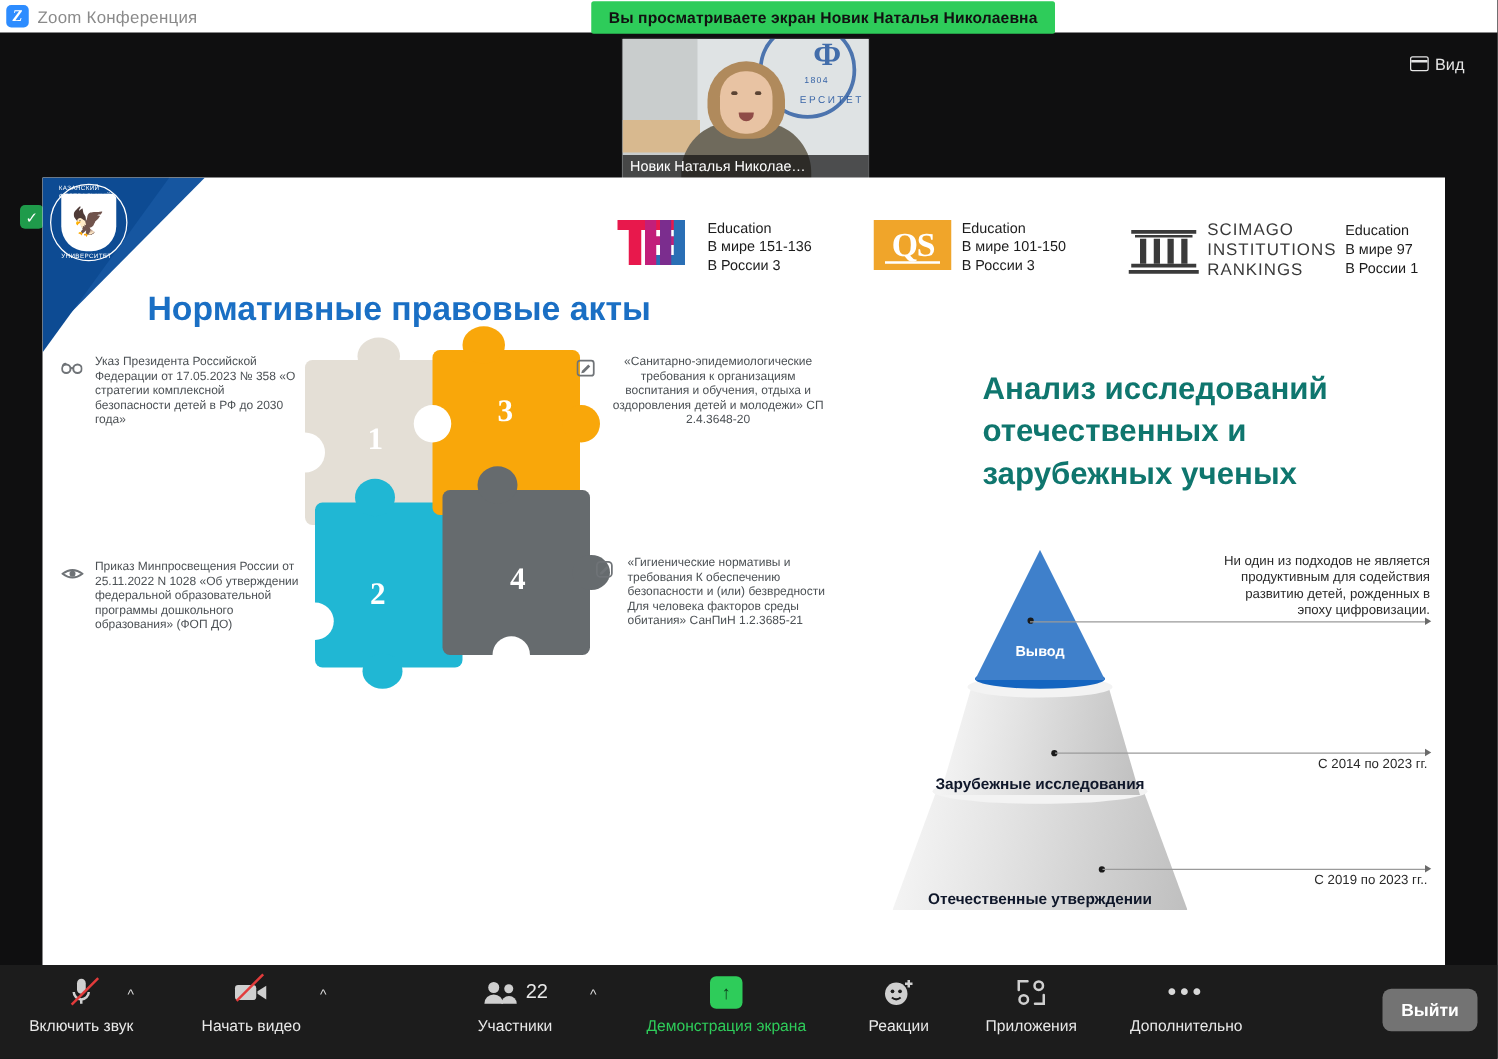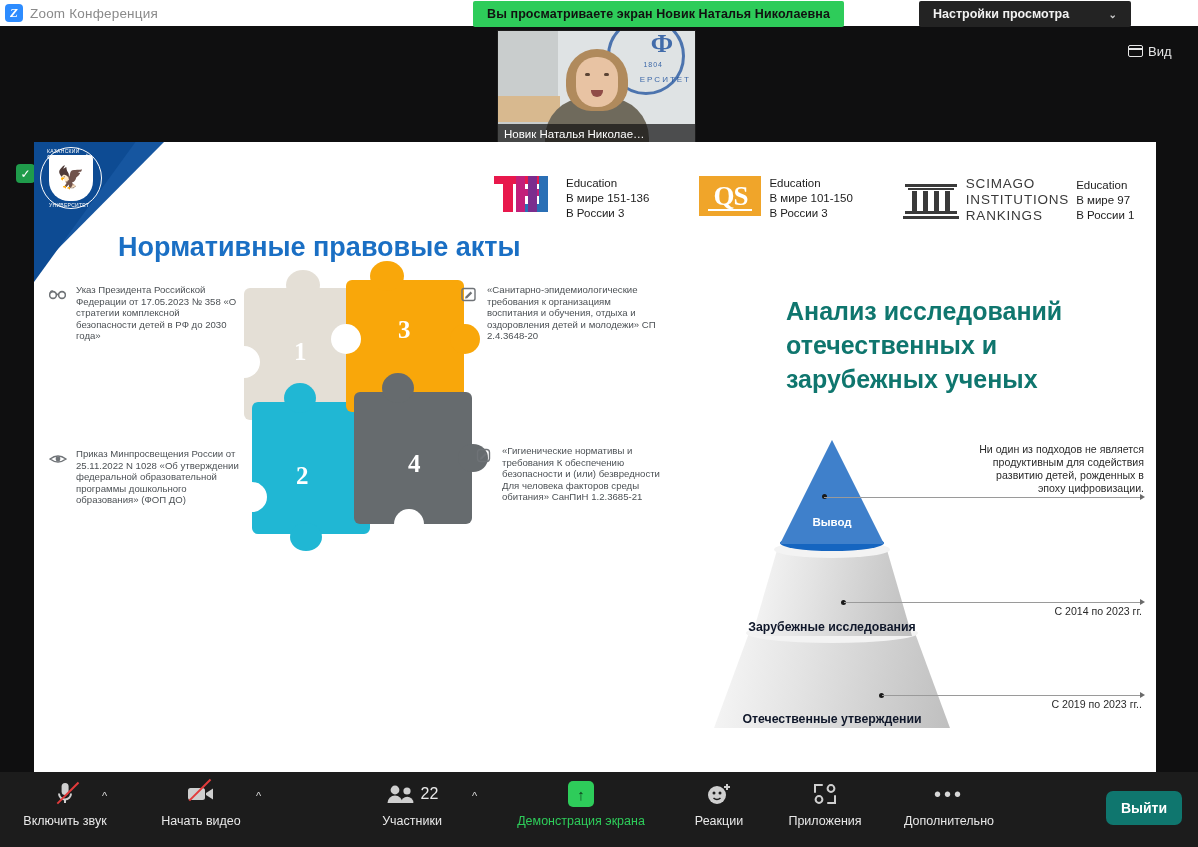--- a/index.html
+++ b/index.html
@@ -278,21 +278,21 @@
     position:absolute; top:8px; display:flex; flex-direction:column;
     align-items:center; width:110px; color:#e8e8e8;
   }
   .tb-label { font-size:12.5px; margin-top:6px; white-space:nowrap; }
   .tb-glyph { height:28px; display:flex; align-items:center; justify-content:center; }
   .caret {
     position:absolute; top:18px; color:#d8d8d8; font-size:11px;
   }
   .leave-btn {
     position:absolute; right:16px; top:19px; width:76px; height:34px;
-    background:#0f766e; color:#fff; border-radius:7px; font-size:14px; font-weight:bold;
+    background:#737373; color:#fff; border-radius:7px; font-size:14px; font-weight:bold;
     display:flex; align-items:center; justify-content:center;
   }
   .slash {
     position:absolute; width:30px; height:2.2px; background:#e23b3b;
     transform:rotate(-45deg); left:-2px; top:12px;
   }
   .share-sq {
     width:26px; height:26px; background:#2ecc5a; border-radius:5px;
     display:flex; align-items:center; justify-content:center; color:#0e3d1d; font-size:15px;
   }
@@ -303,24 +303,20 @@
 
 <div id="app">
 
   <div class="titlebar">
     <div class="zoom-logo">Z</div>
     <div class="titlebar-text">Zoom Конференция</div>
   </div>
 
   <div class="share-banner">Вы просматриваете экран Новик Наталья Николаевна</div>
 
-  <div class="view-settings">
-    <span>Настройки просмотра</span>
-    <span class="chev">⌄</span>
-  </div>
 
   <div class="video-thumb">
     <div class="vt-wall"></div>
     <div class="vt-wall-l"></div>
     <div class="vt-desk"></div>
     <div class="vt-emblem"></div>
     <div class="vt-emblem-i">Ф</div>
     <div class="vt-emblem-y">1804</div>
     <div class="vt-emblem-t">ЕРСИТЕТ</div>
     <div class="vt-person-body"></div>
@@ -467,21 +463,21 @@
       <span class="tb-text">Приказ Минпросвещения России от 25.11.2022 N 1028 «Об утверждении федеральной образовательной программы дошкольного образования» (ФОП ДО)</span>
     </div>
 
     <div class="tblock" style="left:425px; top:142px;">
       <span class="tb-icon">
         <svg width="16" height="15" viewBox="0 0 16 15">
             <rect x="1" y="1.5" width="13" height="12" rx="2" fill="none" stroke="#6f7377" stroke-width="1.4"></rect>
             <path d="M4.6 9.6 L9.6 4.6 L11.2 6.2 L6.2 11.2 L4 11.6Z" fill="#6f7377"></path>
           </svg>
       </span>
-      <span class="tb-text" style="max-width:175px;">«Санитарно-эпидемиологические требования к организациям воспитания и обучения, отдыха и оздоровления детей и молодежи» СП 2.4.3648-20</span>
+      <span class="tb-text" style="max-width:175px;text-align:center;">«Санитарно-эпидемиологические требования к организациям воспитания и обучения, отдыха и оздоровления детей и молодежи» СП 2.4.3648-20</span>
     </div>
 
     <div class="tblock" style="left:440px; top:303px;">
       <span class="tb-icon">
         <svg width="16" height="15" viewBox="0 0 16 15">
             <rect x="1.5" y="1.5" width="12" height="12" rx="3" fill="none" stroke="#6f7377" stroke-width="1.4"></rect>
             <path d="M4.4 9.8 L9.4 4.8 L10.9 6.3 L5.9 11.3 L3.8 11.7Z" fill="#6f7377"></path>
           </svg>
       </span>
       <span class="tb-text" style="max-width:160px;">«Гигиенические нормативы и требования К обеспечению безопасности и (или) безвредности Для человека факторов среды обитания» СанПиН 1.2.3685-21</span>

